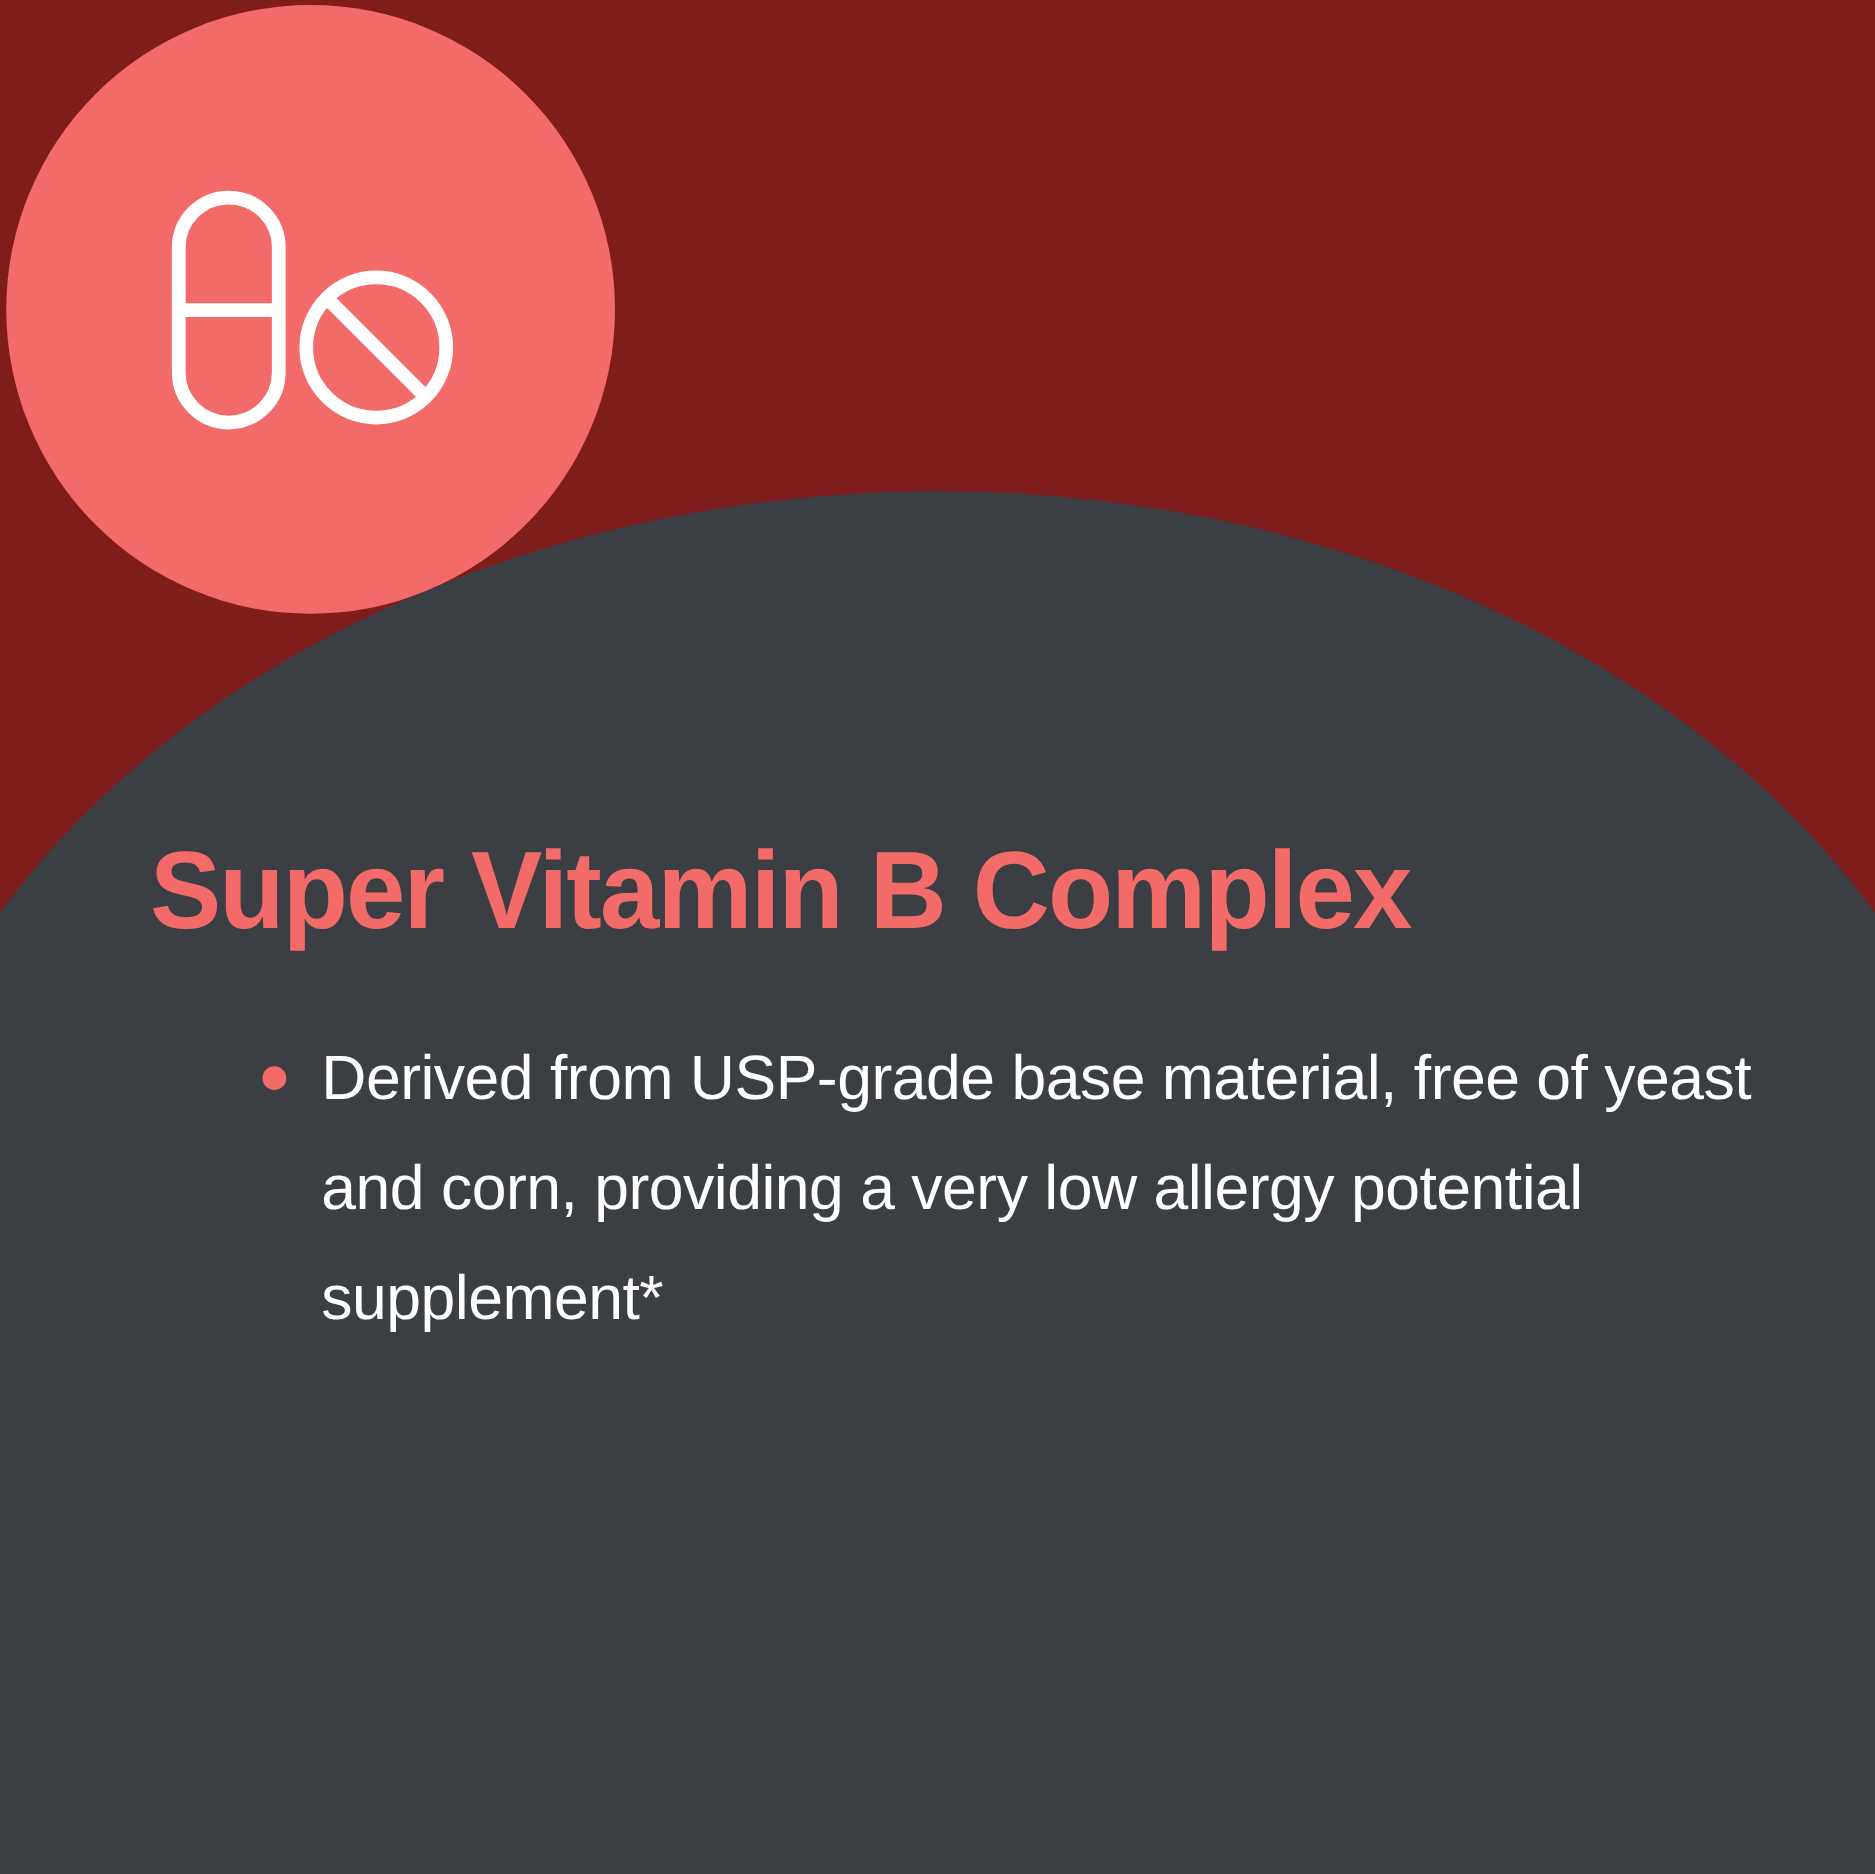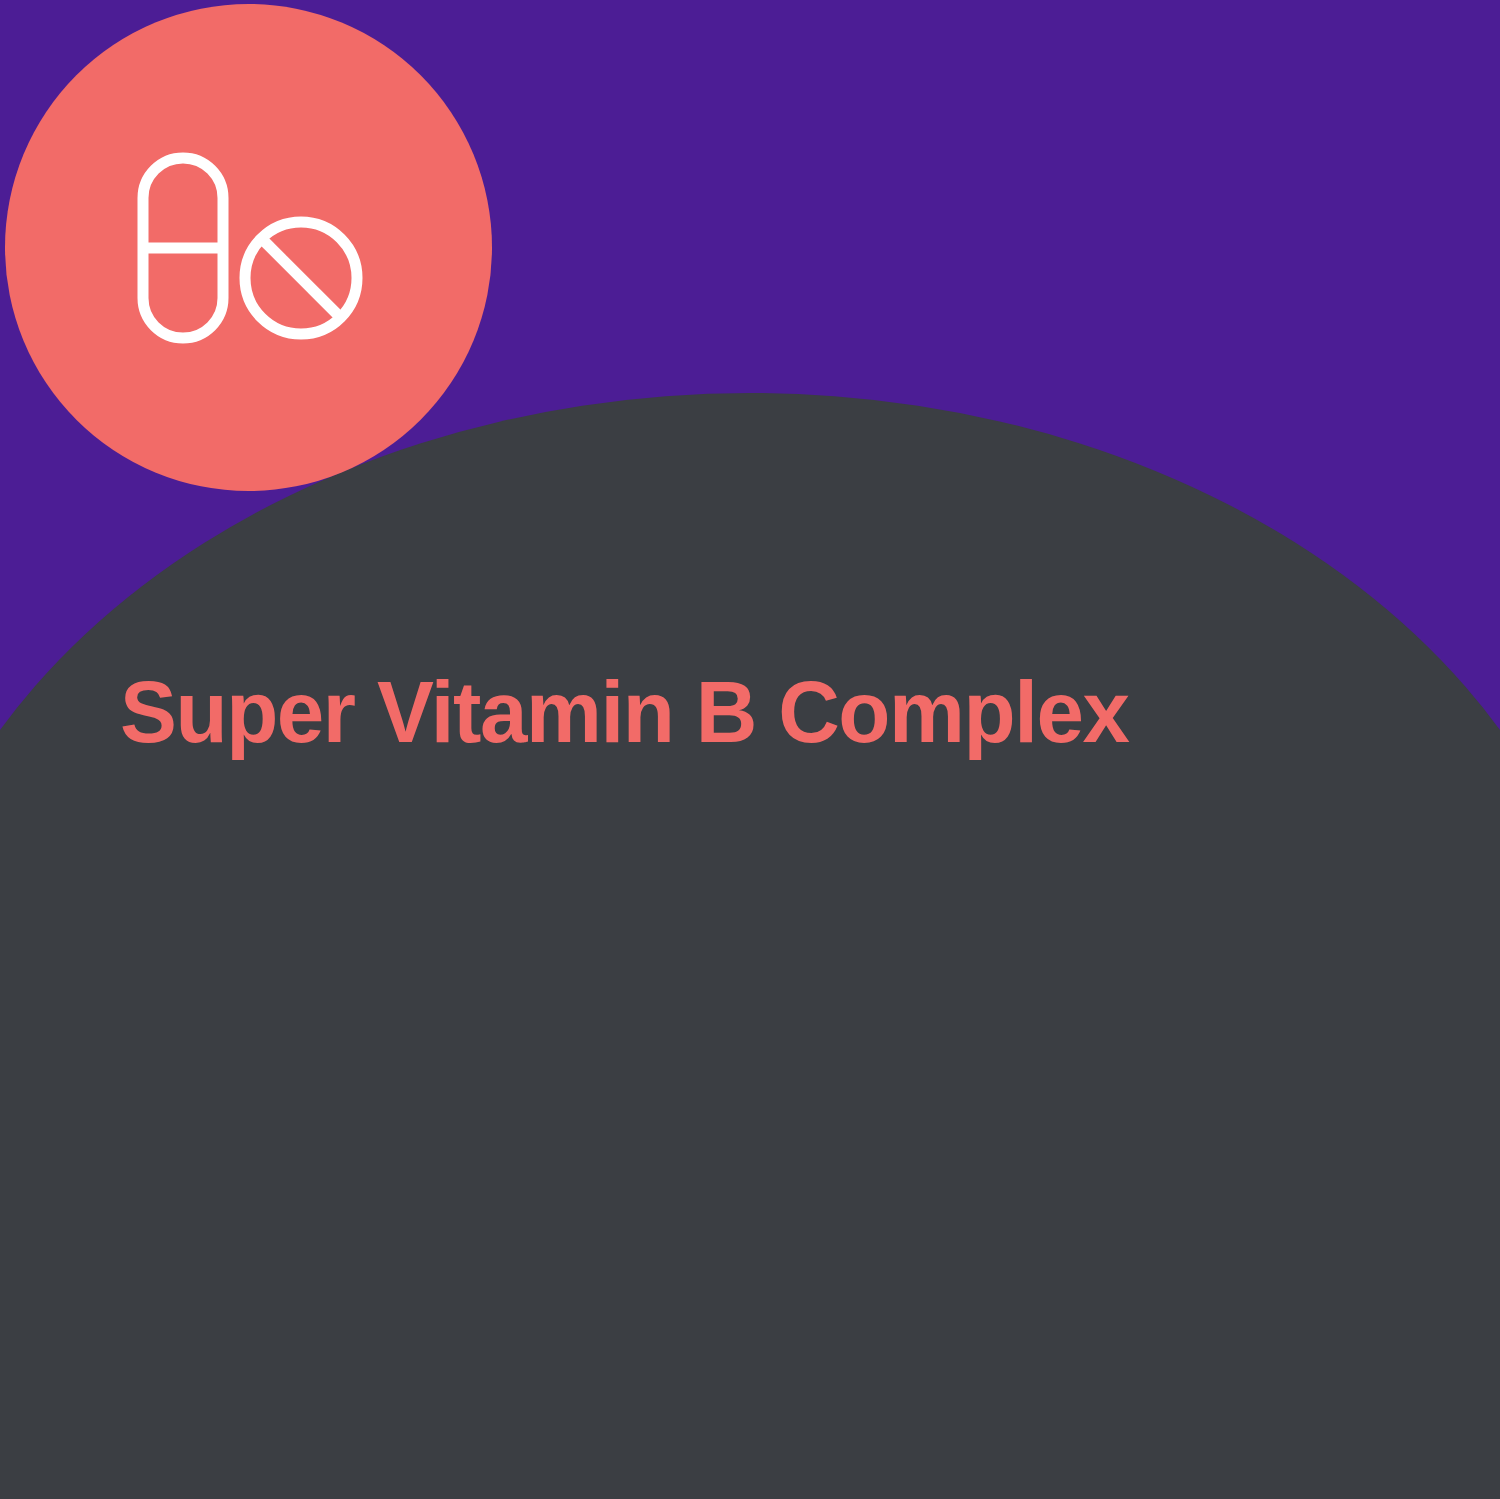--- a/index.html
+++ b/index.html
@@ -4,21 +4,21 @@
 <style>
   html, body {
     margin: 0;
     padding: 0;
     background: #ffffff;
   }
   #canvas {
     position: relative;
     width: 1500px;
     height: 1499px;
-    background: #4c1d95;
+    background: #7f1d1d;
     overflow: hidden;
     font-family: "Liberation Sans", sans-serif;
   }
 
   
   #dark-ellipse {
     position: absolute;
     left: -110px;
     top: 393px;
     width: 1720px;
@@ -122,17 +122,21 @@
       <line x1="138" y1="91" x2="216" y2="169" stroke="#FFFFFF" stroke-width="11"></line>
     </svg>
   </div>
 
   <div id="content">
 
     <h1 id="product-title">Super Vitamin B Complex</h1>
 
     <ul id="feature-list">
 
+      <li class="feature-item">
+        <span class="feature-bullet"></span>
+        <span class="feature-text">Derived from USP-grade base material, free of yeast and corn, providing a very low allergy potential supplement*</span>
+      </li>
 
 
     </ul>
   </div>
 </div>
 
 </body></html>

